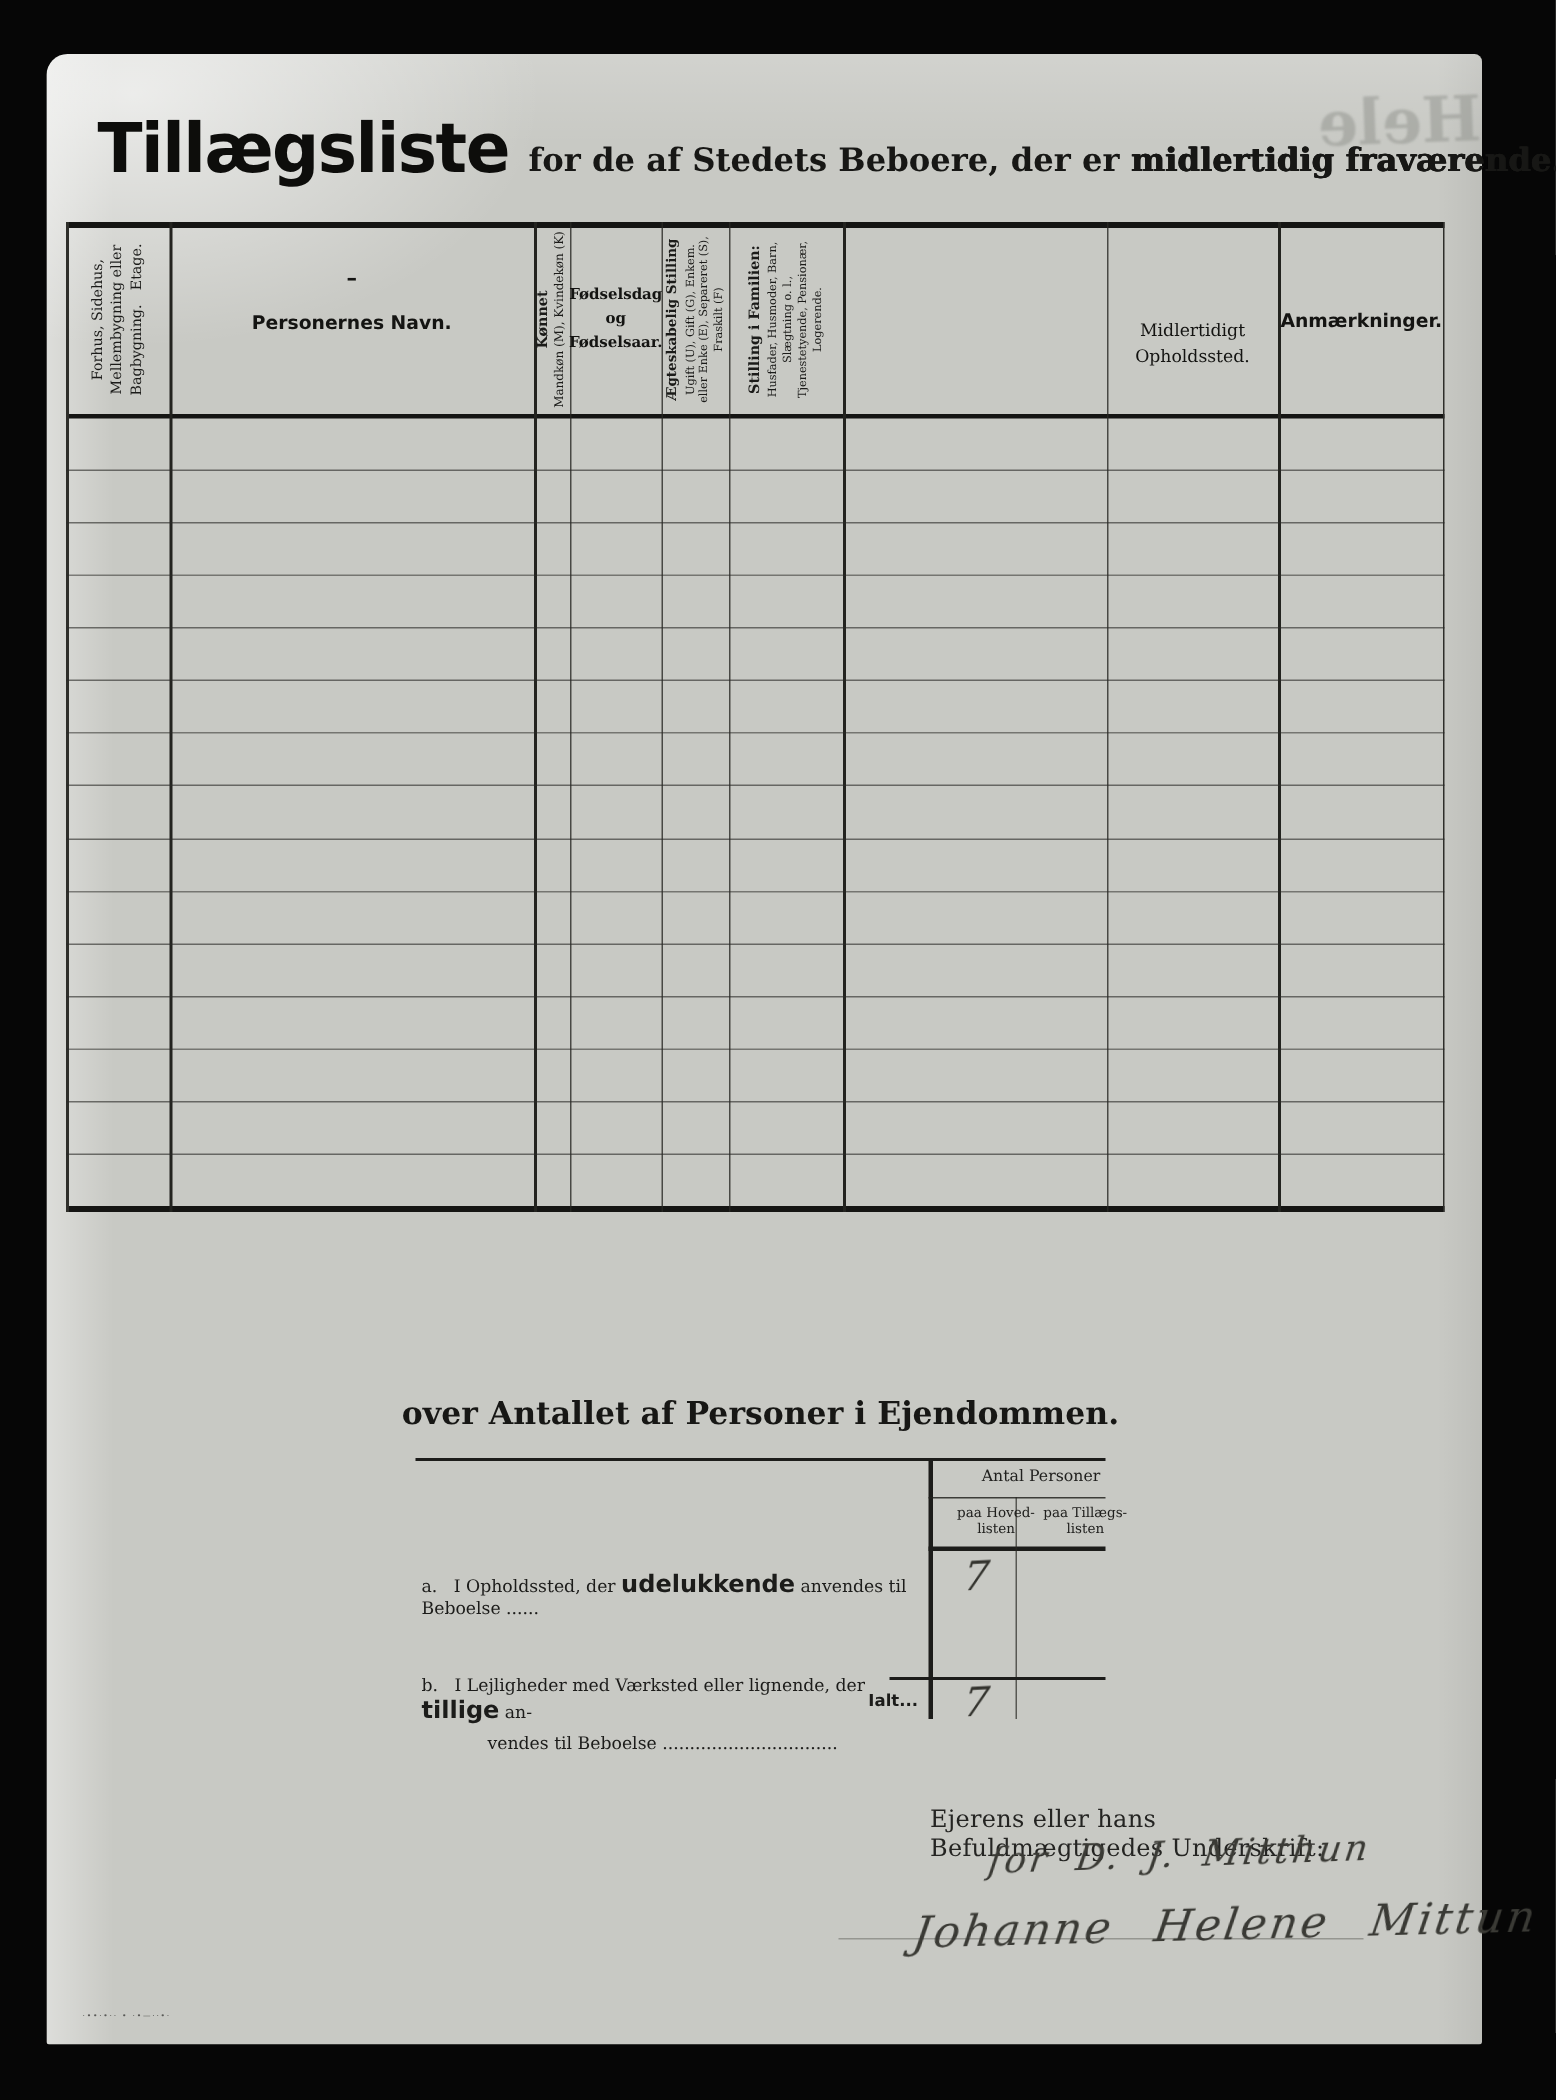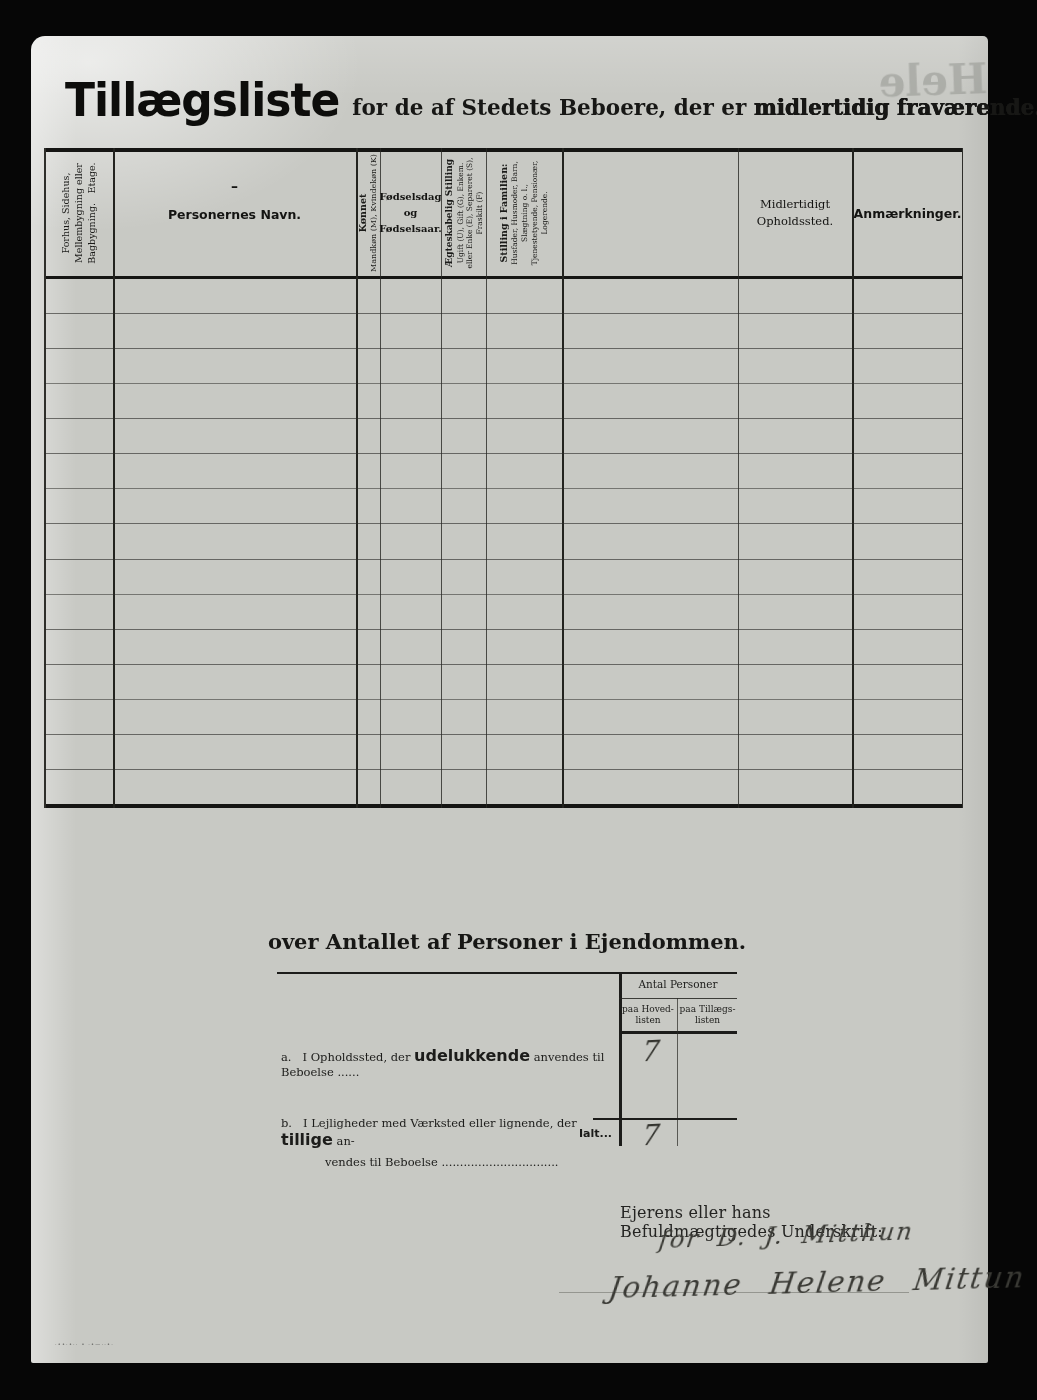--- a/index.html
+++ b/index.html
@@ -32,21 +32,21 @@
   .row-line{position:absolute;left:0;width:919px;height:1px;background:rgba(42,42,38,.62);}
   .hcell{position:absolute;top:0;height:130px;}
   .rot{position:absolute;left:50%;top:50%;transform:translate(-50%,-50%) rotate(-90deg);width:124px;text-align:center;color:#1b1b19;}
   .rot .l1{display:block;}
   .hdr-center{display:flex;flex-direction:column;align-items:center;justify-content:center;height:100%;text-align:center;}
   .sans-b{font-family:"DejaVu Sans",sans-serif;font-weight:bold;}
   
   #sum-heading{left:246px;top:852px;width:460px;text-align:center;font-family:"DejaVu Sans",sans-serif;font-weight:bold;font-size:30px;letter-spacing:4px;color:#121210;}
   #sum-subheading{left:216px;top:893px;width:520px;text-align:center;font-size:21px;font-weight:bold;color:#171715;}
   .sum-line{position:absolute;background:#1c1c1a;}
-  .sum-celltext{position:absolute;text-align:center;color:#20201e;}
+  .sum-celltext{position:absolute;text-align:center;color:#20201e;padding-left:16px;}
   .ab-row{position:absolute;font-size:11.5px;color:#1c1c1a;}
   .ab-row .bold-word{font-family:"DejaVu Sans",sans-serif;font-weight:bold;font-size:16px;}
   .hand{font-style:italic;color:#33332e;transform:skewX(-8deg) rotate(-3deg);filter:blur(.2px);}
   
   #sig-label{left:589px;top:1167px;width:270px;font-size:16px;font-weight:normal;color:#242422;letter-spacing:.2px;}
   .signature{font-style:italic;color:#3a3a35;filter:blur(.25px);white-space:nowrap;}
   #printer-mark{left:24px;top:1305px;font-size:5px;letter-spacing:1.2px;color:rgba(40,40,38,.7);filter:blur(.4px);}
 </style>
 </head>
 <body>
@@ -120,21 +120,21 @@
         <div class="rot" style="font-size:7.5px;line-height:1.3;">
           <span class="l1" style="font-size:9.5px;font-weight:bold;">Stilling i Familien:</span>
           <span class="l1">Husfader, Husmoder, Barn,</span>
           <span class="l1">Slægtning o. l.,</span>
           <span class="l1">Tjenestetyende, Pensionær,</span>
           <span class="l1">Logerende.</span>
         </div>
       </div>
 
 
-      <div class="hcell" style="left:694px;width:114px;">
+      <div class="hcell" style="left:694px;width:114px;margin-top:16px;">
         <div class="hdr-center" style="font-size:11.5px;line-height:1.5;">
           <span>Midlertidigt</span>
           <span>Opholdssted.</span>
         </div>
       </div>
 
       <div class="hcell" style="left:808px;width:111px;">
         <div class="hdr-center sans-b" style="font-size:12.5px;">
           <span>Anmærkninger.</span>
         </div>

